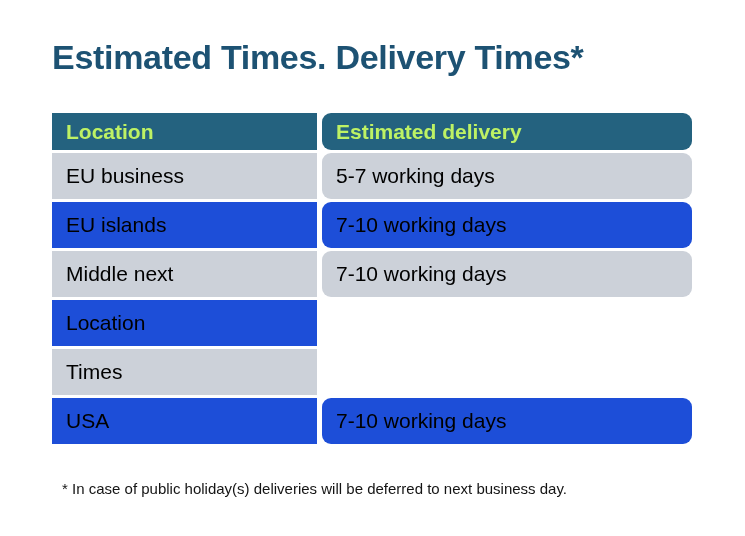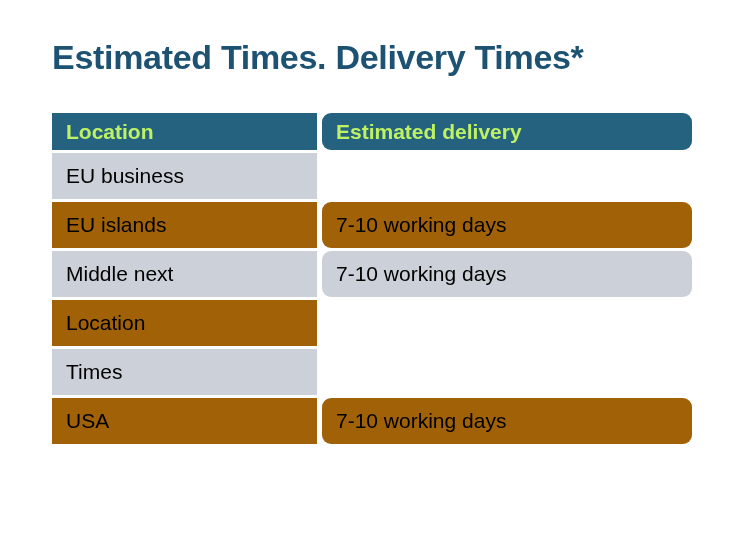--- a/index.html
+++ b/index.html
@@ -78,21 +78,21 @@
     color: #bef264;
     font-weight: 700;
     height: 37px;
     font-size: 21px;
   }
 
   .row-odd .cell {
     background: #ccd1d9;
   }
   .row-even .cell {
-    background: #a16207;
+    background: #1d4ed8;
   }
 
   .footnote {
     position: absolute;
     left: 62px;
     top: 479px;
     font-size: 15px;
     line-height: 20px;
     color: #141414;
     white-space: nowrap;
@@ -107,20 +107,21 @@
 
   <div class="delivery-table">
 
     <div class="table-row header-row">
       <div class="cell cell-location">Location</div>
       <div class="cell cell-delivery">Estimated delivery</div>
     </div>
 
     <div class="table-row row-odd">
       <div class="cell cell-location">EU business</div>
+      <div class="cell cell-delivery">5-7 working days</div>
     </div>
 
     <div class="table-row row-even">
       <div class="cell cell-location">EU islands</div>
       <div class="cell cell-delivery">7-10 working days</div>
     </div>
 
     <div class="table-row row-odd">
       <div class="cell cell-location">Middle next</div>
       <div class="cell cell-delivery">7-10 working days</div>
@@ -134,14 +135,15 @@
       <div class="cell cell-location">Times</div>
     </div>
 
     <div class="table-row row-even">
       <div class="cell cell-location">USA</div>
       <div class="cell cell-delivery">7-10 working days</div>
     </div>
 
   </div>
 
+  <div class="footnote">* In case of public holiday(s) deliveries will be deferred to next business day.</div>
 
 </div>
 
 </body></html>

